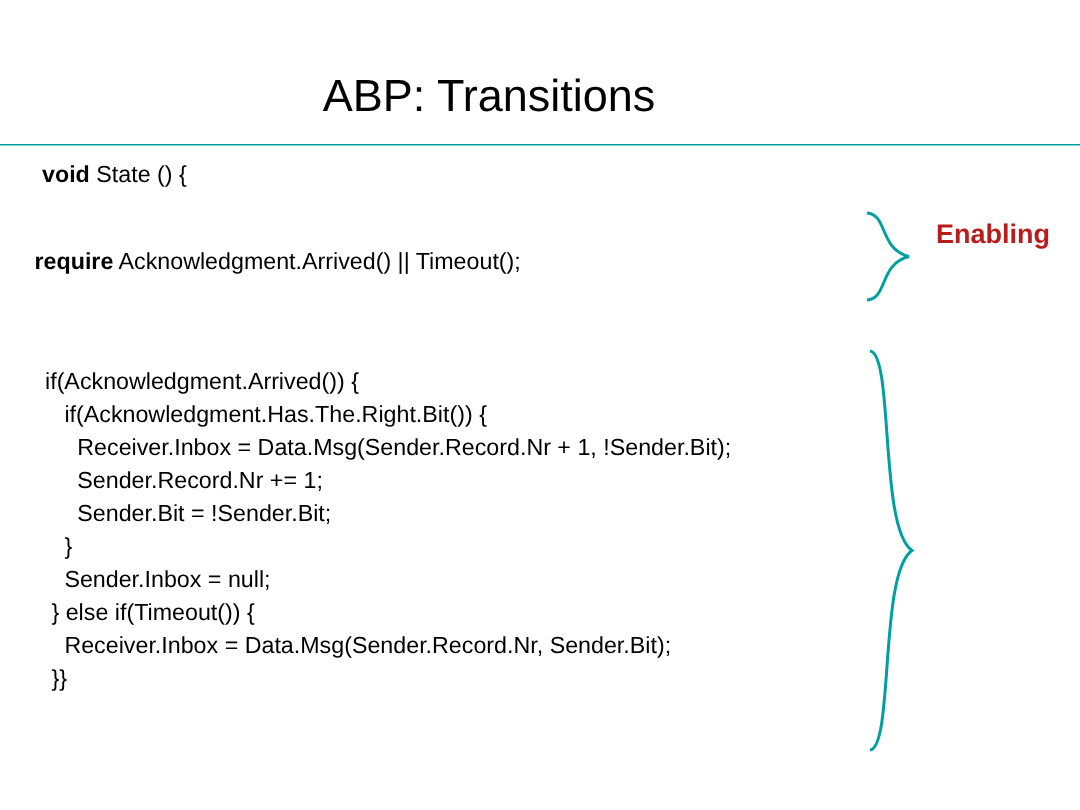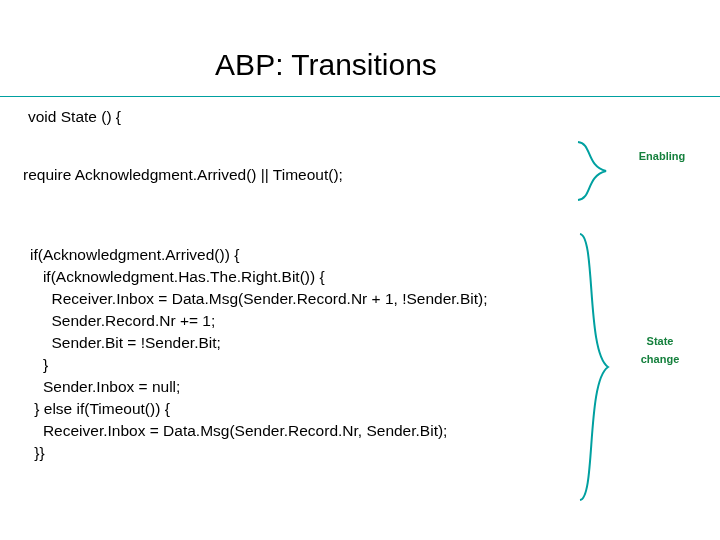--- a/index.html
+++ b/index.html
@@ -53,28 +53,28 @@
   }
   #line-require {
     left: 23px;
     top: 164px;
   }
   #block-body {
     left: 30px;
     top: 244px;
   }
   .kw {
-    font-weight: normal;
+    font-weight: bold;
     margin-top: 20px;
   }
   .callout {
     position: absolute;
-    color: #15803d;
+    color: #b91c1c;
     font-weight: bold;
-    font-size: 11px;
+    font-size: 18px;
     line-height: 18px;
     text-align: center;
   }
   #callout-enabling {
     left: 608px;
     top: 147px;
     width: 108px;
   }
   #callout-state {
     left: 612px;
@@ -114,18 +114,14 @@
   </svg>
 
   <div class="callout" id="callout-enabling">
     <div>Enabling</div>
   </div>
 
   <svg class="brace" style="left:578px; top:232px;" width="34" height="270" viewBox="0 0 34 270">
     <path d="M2,2 C18,4 8,120 30,135 C8,150 18,266 2,268" fill="none" stroke="#00a0a0" stroke-width="2"></path>
   </svg>
 
-  <div class="callout" id="callout-state">
-    <div>State</div>
-    <div>change</div>
-  </div>
 
 </div>
 
 </body></html>

